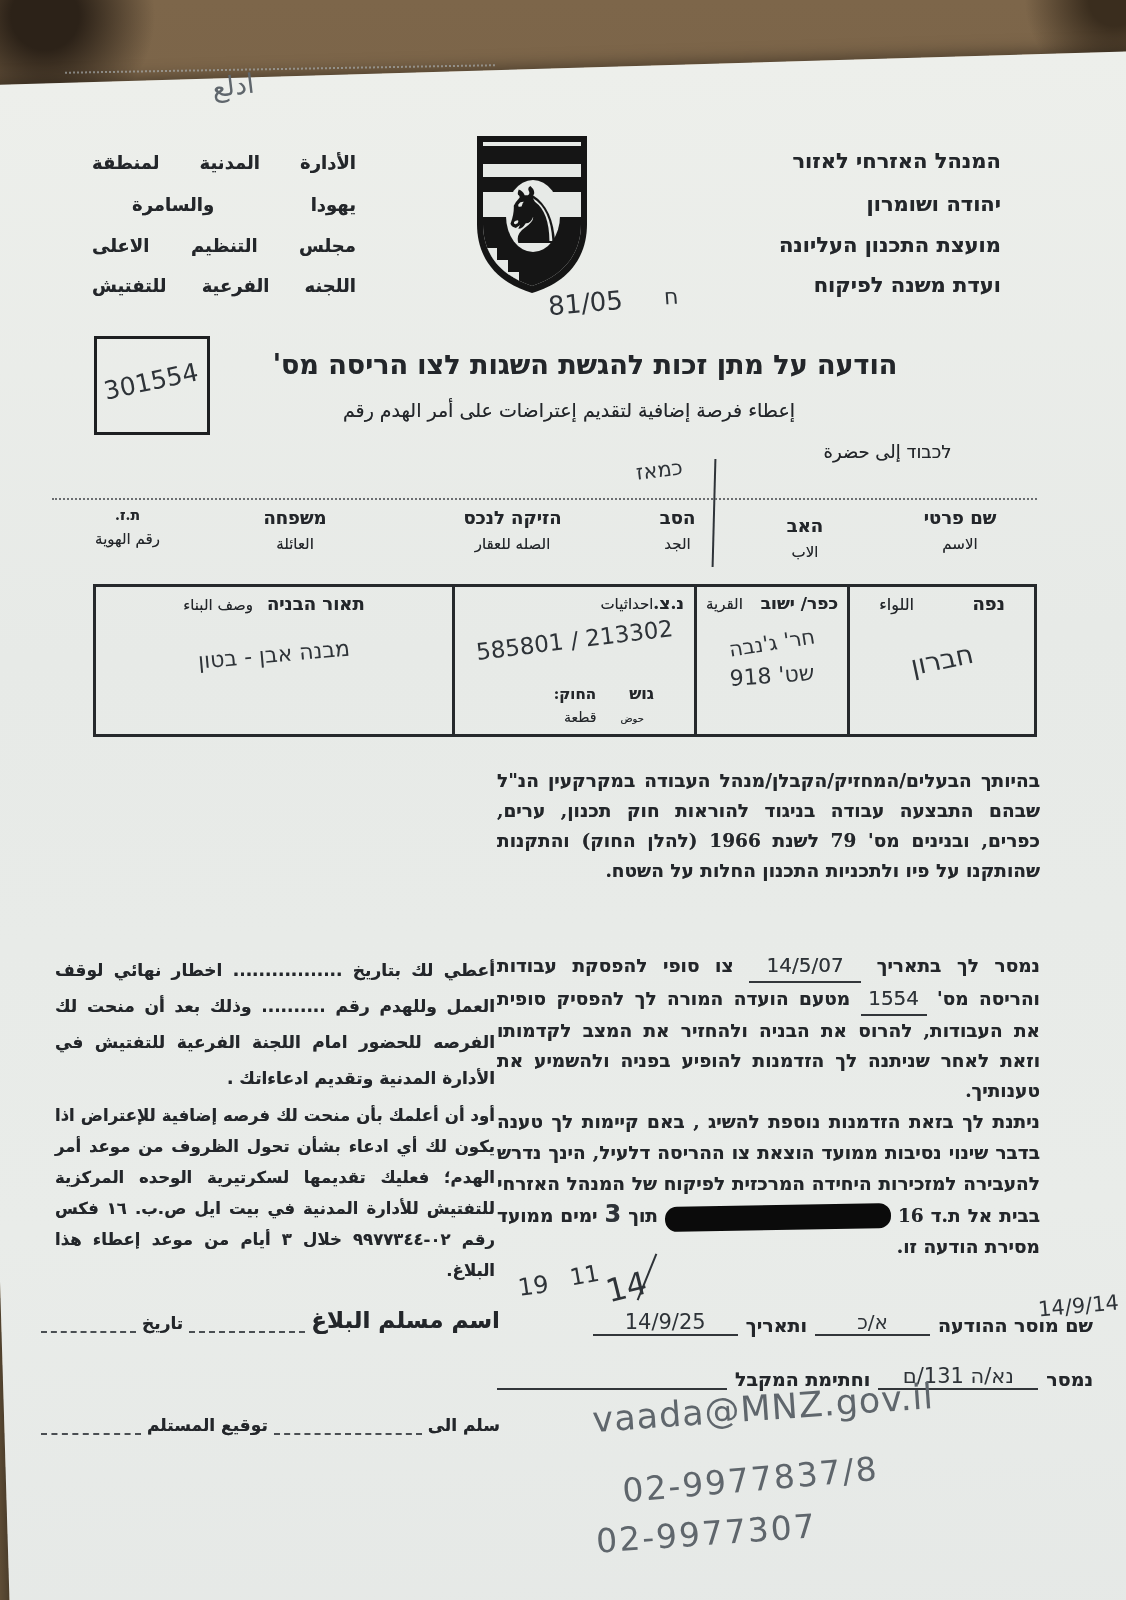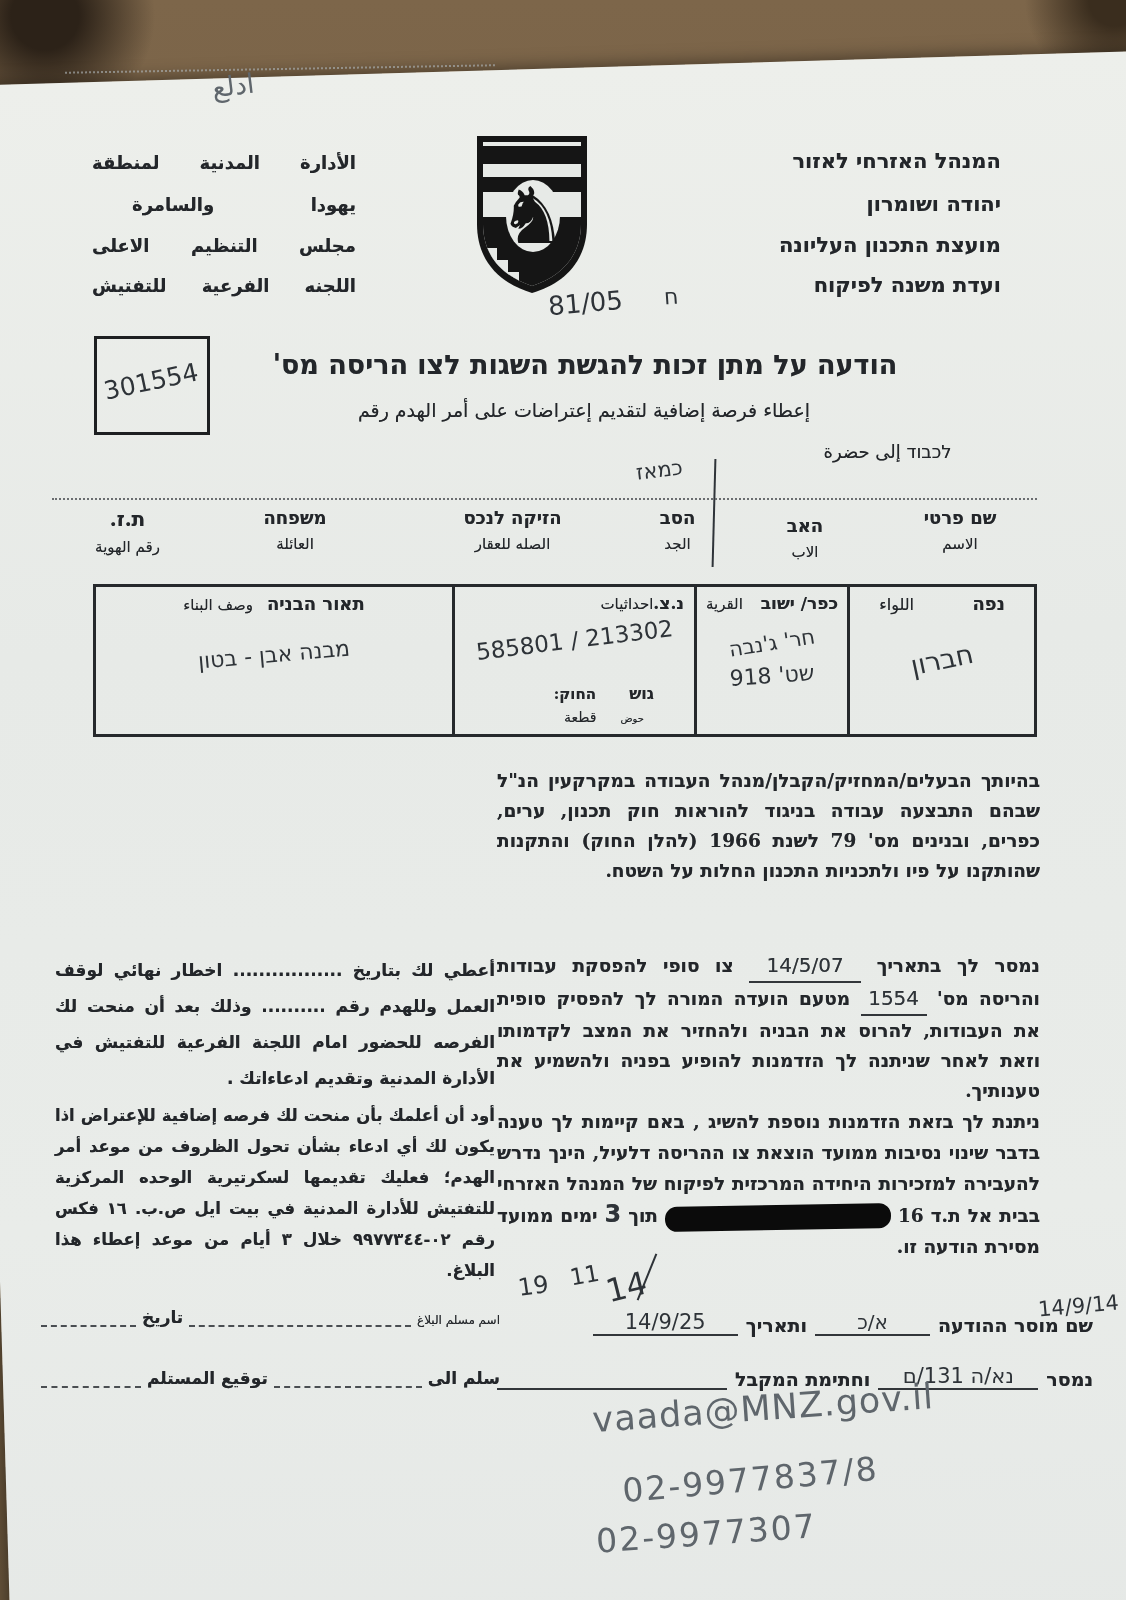--- a/index.html
+++ b/index.html
@@ -98,21 +98,21 @@
   </div>
 
   <div class="abs hw" style="left:548px;top:288px;font-size:26px;transform:rotate(-5deg);">81/05</div>
   <div class="abs hw" style="left:664px;top:284px;font-size:22px;transform:rotate(-4deg);">ח</div>
 
   <div class="abs" style="left:94px;top:336px;width:110px;height:93px;border:3px solid #1d1f21;">
     <div class="abs hw" style="left:2px;top:28px;width:104px;text-align:center;font-size:25px;transform:rotate(-12deg);">301554</div>
   </div>
 
   <div class="abs he print" style="left:250px;top:349px;width:670px;text-align:center;font-size:27px;font-weight:bold;">הודעה על מתן זכות להגשת השגות לצו הריסה מס'</div>
-  <div class="abs ar print" style="left:294px;top:399px;width:580px;text-align:center;font-size:19px;">إعطاء فرصة إضافية لتقديم إعتراضات على أمر الهدم رقم</div>
+  <div class="abs ar print" style="left:279px;top:399px;width:580px;text-align:center;font-size:19px;">إعطاء فرصة إضافية لتقديم إعتراضات على أمر الهدم رقم</div>
 
   <div class="abs he print" style="left:790px;top:441px;width:195px;text-align:center;font-size:18px;">לכבוד إلى حضرة</div>
   <div class="abs hw" style="left:636px;top:458px;font-size:21px;transform:rotate(-7deg);">כמאז</div>
   <div class="abs" style="left:713px;top:459px;width:2px;height:108px;background:#2f3439;transform:rotate(1.5deg);"></div>
 
   <div class="abs dotline" style="left:52px;top:498px;width:985px;"></div>
   <div class="abs" style="left:60px;top:507px;width:975px;display:flex;direction:rtl;">
     <div style="flex:0 0 150px;text-align:center;">
       <div class="he print" style="font-size:18px;font-weight:bold;">שם פרטי</div>
       <div class="ar print" style="font-size:15px;margin-top:7px;">الاسم</div>
@@ -127,21 +127,21 @@
     </div>
     <div style="flex:0 0 235px;text-align:center;">
       <div class="he print" style="font-size:18px;font-weight:bold;">הזיקה לנכס</div>
       <div class="ar print" style="font-size:15px;margin-top:7px;">الصله للعقار</div>
     </div>
     <div style="flex:0 0 200px;text-align:center;">
       <div class="he print" style="font-size:18px;font-weight:bold;">משפחה</div>
       <div class="ar print" style="font-size:15px;margin-top:7px;">العائلة</div>
     </div>
     <div style="flex:0 0 135px;text-align:center;">
-      <div class="he print" style="font-size:20px;font-weight:bold;">ת.ז.</div>
+      <div class="he print" style="font-size:14px;font-weight:bold;">ת.ז.</div>
       <div class="ar print" style="font-size:15px;margin-top:7px;">رقم الهوية</div>
     </div>
   </div>
 
   <div class="abs loc-table" style="left:93px;top:584px;width:938px;height:147px;">
     <div class="loc-col" style="flex:0 0 187px;">
       <div class="hdrow">
         <span class="he print" style="font-size:18px;font-weight:bold;">נפה</span>
         <span class="ar print" style="font-size:16px;">اللواء</span>
       </div>
@@ -215,28 +215,28 @@
   <div class="abs hw" style="left:1038px;top:1294px;font-size:21px;white-space:nowrap;transform:rotate(-5deg);">14/9/14</div>
 
   <div class="abs" style="left:497px;top:1364px;width:596px;display:flex;direction:rtl;align-items:flex-end;gap:8px;">
     <span class="he print" style="font-size:19px;font-weight:bold;white-space:nowrap;">נמסר</span>
     <span class="fill" style="flex:0 0 160px;"><span class="hw" style="font-size:21px;">נא/ה 131/ם</span></span>
     <span class="he print" style="font-size:19px;font-weight:bold;white-space:nowrap;">וחתימת המקבל</span>
     <span class="fill" style="flex:1;"></span>
   </div>
 
   <div class="abs" style="left:35px;top:1307px;width:465px;display:flex;direction:rtl;align-items:flex-end;">
-    <span class="ar print" style="font-size:12px;font-weight:normal;white-space:nowrap;">اسم مسلم البلاغ</span>
+    <span class="ar print" style="font-size:23px;font-weight:bold;white-space:nowrap;">اسم مسلم البلاغ</span>
     <span class="dash"></span>
     <span class="ar print" style="font-size:17px;font-weight:bold;white-space:nowrap;">تاريخ</span>
     <span class="dash" style="flex:0 0 95px;"></span>
   </div>
 
   <div class="abs" style="left:35px;top:1368px;width:465px;display:flex;direction:rtl;align-items:flex-end;">
-    <span class="ar print" style="font-size:17px;font-weight:bold;white-space:nowrap;">سلم الى</span>
+    <span class="ar print" style="font-size:17px;font-weight:bold;white-space:nowrap;margin-top:47px;">سلم الى</span>
     <span class="dash"></span>
     <span class="ar print" style="font-size:17px;font-weight:bold;white-space:nowrap;">توقيع المستلم</span>
     <span class="dash" style="flex:0 0 100px;"></span>
   </div>
 
   <div class="abs hw pencil" style="left:592px;top:1388px;font-size:35px;letter-spacing:1px;transform:rotate(-4deg);">vaada@MNZ.gov.il</div>
   <div class="abs hw pencil" style="left:622px;top:1460px;font-size:33px;letter-spacing:2px;transform:rotate(-5deg);">02-9977837/8</div>
   <div class="abs hw pencil" style="left:596px;top:1514px;font-size:33px;letter-spacing:2px;transform:rotate(-4deg);">02-9977307</div>
 
 </div>

